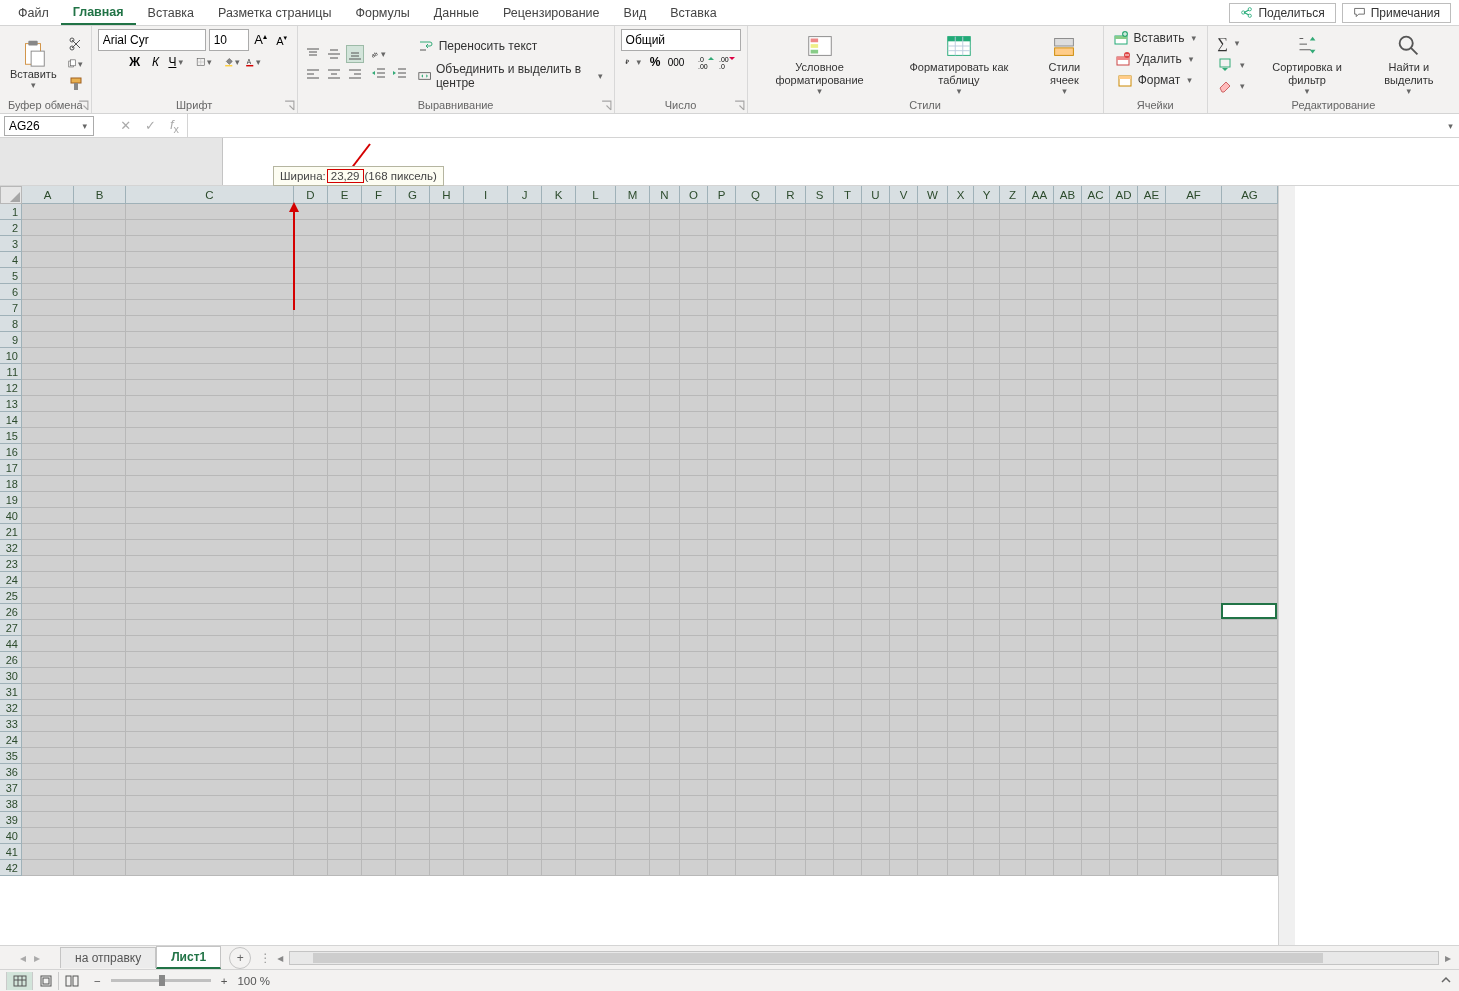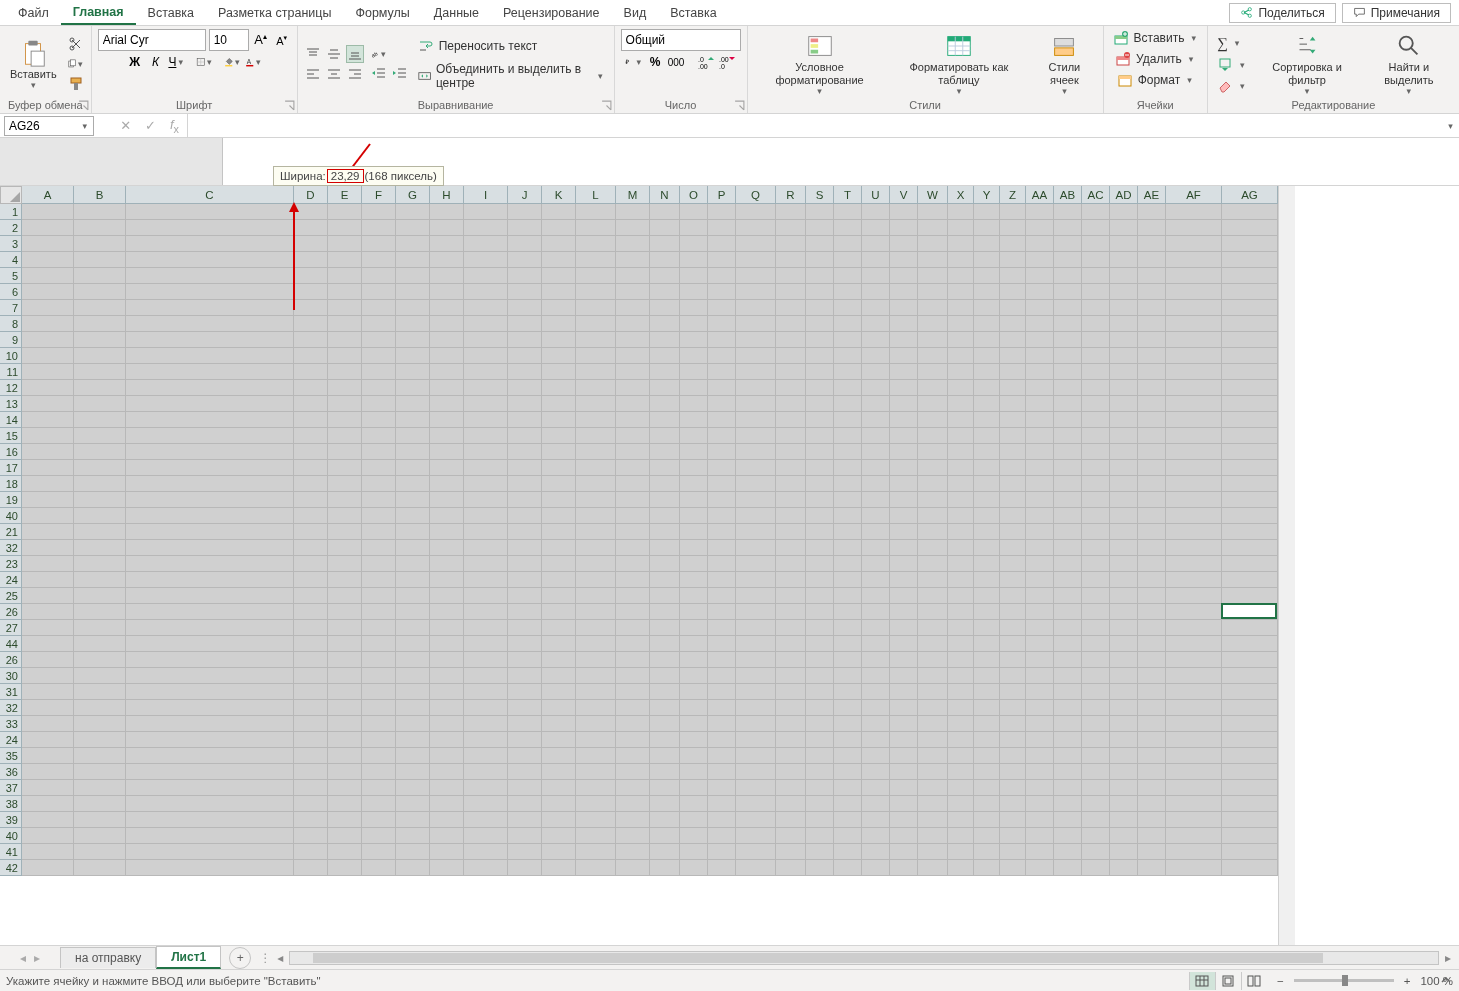--- a/index.html
+++ b/index.html
@@ -2055,21 +2055,20 @@
     <span style="color:#999">⋮</span>
     <span style="color:#888">◂</span>
     <div class="hscroll">
         <div class="thumb"></div>
       </div>
     <span style="color:#888">▸</span>
   </div>
 </div>
 
 <div class="status">
-  <div class="msg">Укажите ячейку и нажмите ВВОД или выберите "Вставить"</div>
   <div class="viewbtn active">
       <svg width="14" height="12">
         <rect x="1" y="1" width="12" height="10" fill="none" stroke="#555"></rect>
         <path stroke="#555" d="M5 1v10M9 1v10M1 5h12"></path>
       </svg>
     </div>
   <div class="viewbtn">
       <svg width="14" height="12">
         <rect x="2" y="1" width="10" height="10" fill="none" stroke="#555"></rect>
         <rect x="4" y="3" width="6" height="6" fill="none" stroke="#555"></rect>

